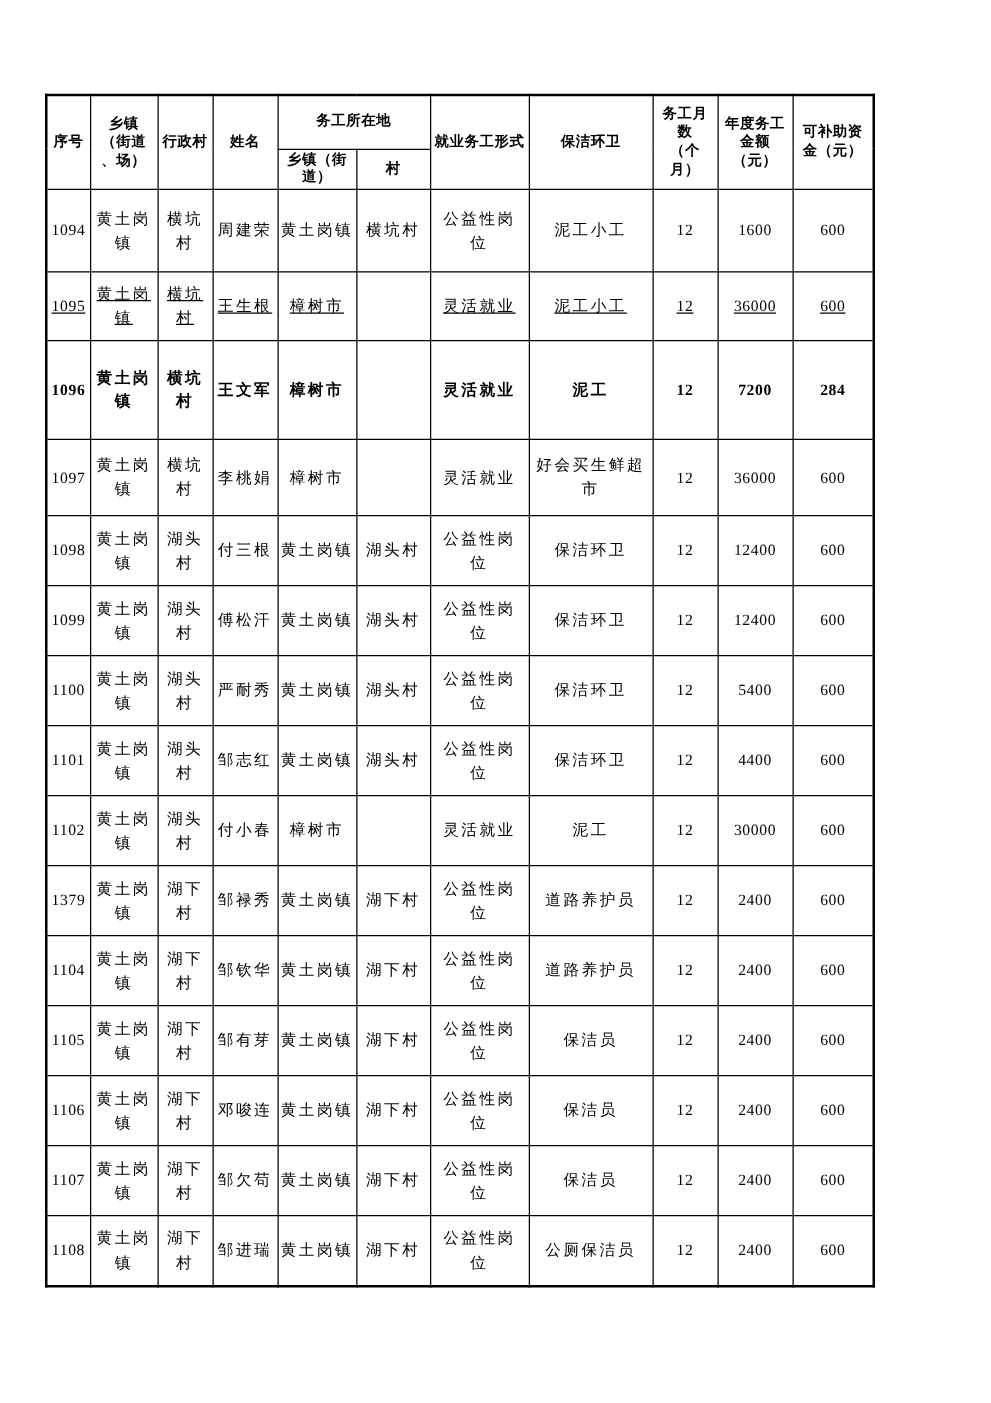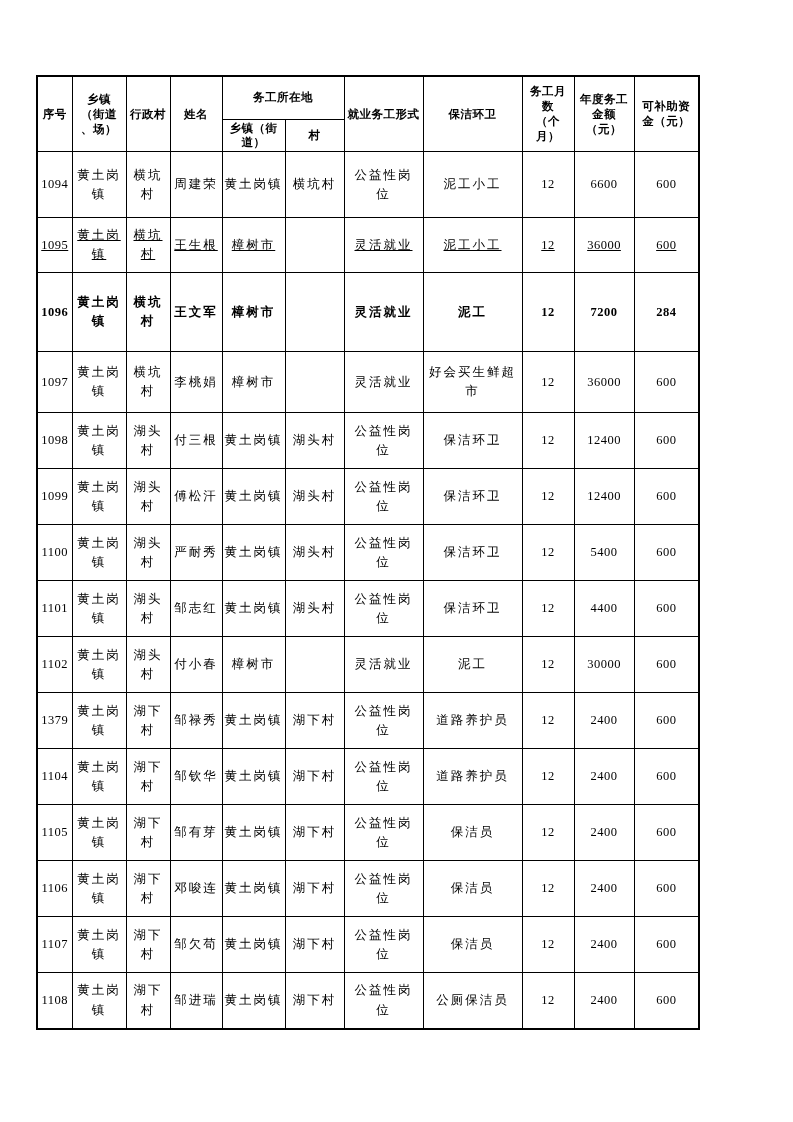--- a/index.html
+++ b/index.html
@@ -102,21 +102,21 @@
     <td class="num">1094</td>
     <td>黄土岗镇</td>
     <td>横坑村</td>
     <td>周建荣</td>
     <td>黄土岗镇</td>
     <td>横坑村</td>
     <td>公益性岗
 位</td>
     <td>泥工小工</td>
     <td class="num">12</td>
-    <td class="num">6600</td>
+    <td class="num">1600</td>
     <td class="num">600</td>
   </tr>
         <tr>
     <td class="num">1095</td>
     <td>黄土岗镇</td>
     <td>横坑村</td>
     <td>王生根</td>
     <td>樟树市</td>
     <td></td>
     <td>灵活就业</td>

